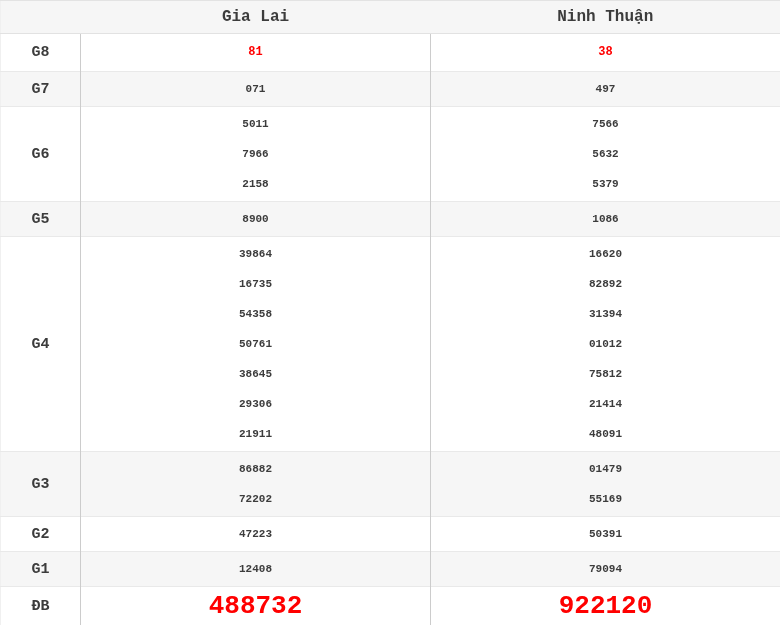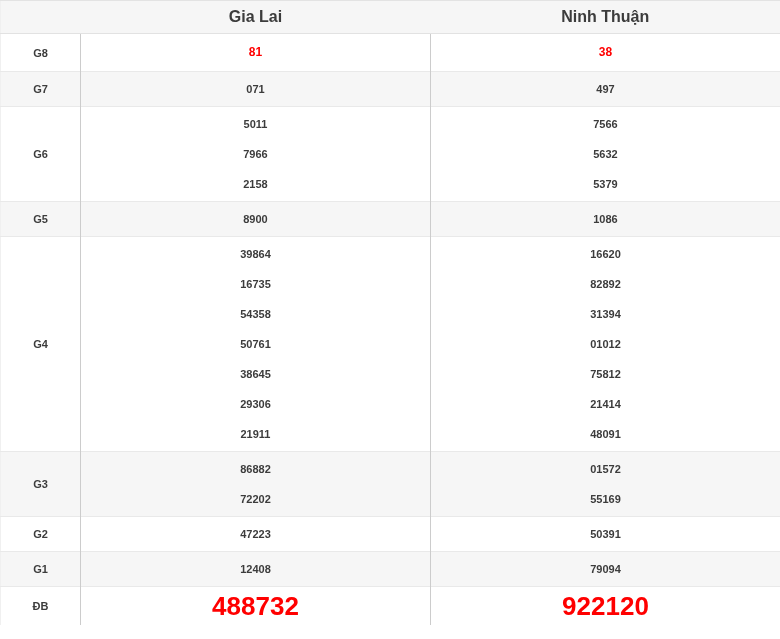--- a/index.html
+++ b/index.html
@@ -13,20 +13,21 @@
     height: 639px;
     overflow: hidden;
   }
   table.results {
     width: 780px;
     border-collapse: collapse;
     table-layout: fixed;
     border-top: 1px solid #e3e3e3;
     border-left: 1px solid #f0f0f0;
     border-right: 1px solid #f0f0f0;
+    font-family: Liberation Mono, monospace;
   }
   col.label-col  { width: 80px; }
   col.data-col   { width: 350px; }
 
   thead th {
     background: var(--header-bg, #f6f6f6);
     height: 32px;
     font-size: 16px;
     font-weight: bold;
     color: var(--text-color, #3c3c3c);
@@ -36,21 +37,21 @@
   }
 
   tbody tr:nth-child(even) {
     background: var(--stripe-bg, #f6f6f6);
   }
   tbody tr:nth-child(odd) {
     background: #ffffff;
   }
 
   tbody th {
-    font-size: 11px;
+    font-size: 15px;
     font-weight: bold;
     color: var(--text-color, #3c3c3c);
     text-align: center;
     vertical-align: middle;
     padding: 2px 0;
     border-top: 1px solid #e9e9e9;
   }
   tbody td {
     text-align: center;
     vertical-align: middle;
@@ -158,21 +159,21 @@
           <div class="num">48091</div>
         </td>
       </tr>
       <tr class="normal">
         <th>G3</th>
         <td>
           <div class="num">86882</div>
           <div class="num">72202</div>
         </td>
         <td>
-          <div class="num">01572</div>
+          <div class="num">01479</div>
           <div class="num">55169</div>
         </td>
       </tr>
       <tr class="normal">
         <th>G2</th>
         <td>
           <div class="num">47223</div>
         </td>
         <td>
           <div class="num">50391</div>

